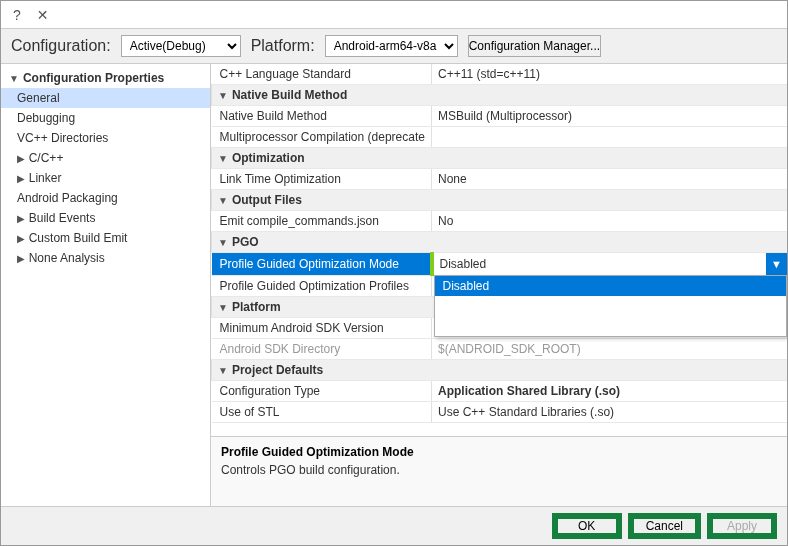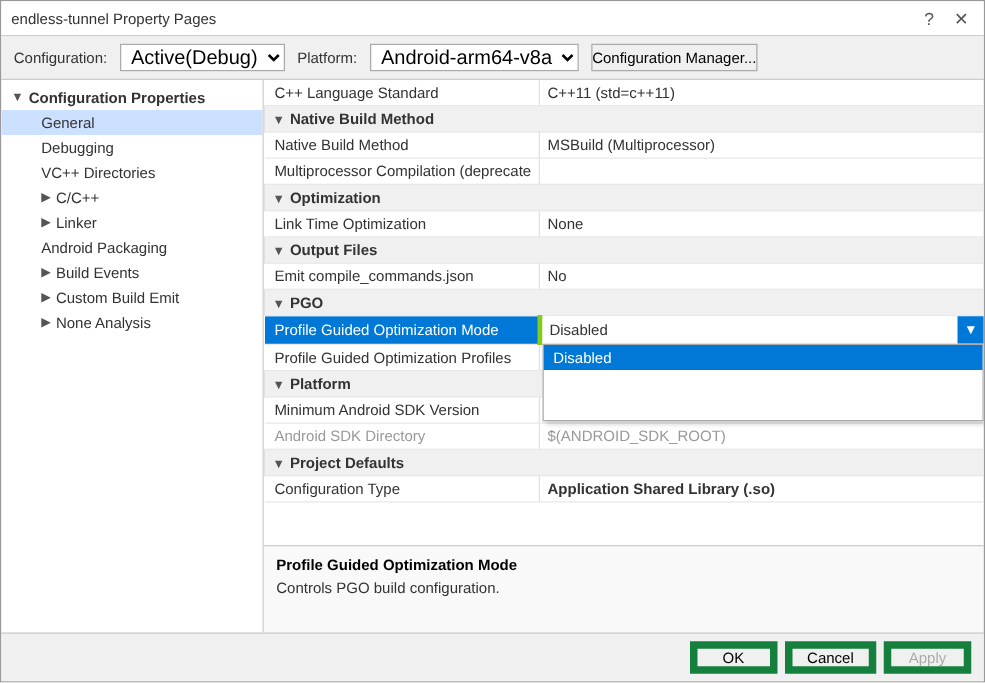--- a/index.html
+++ b/index.html
@@ -47,26 +47,26 @@
     }
     .config-bar {
       background: #f0f0f0;
       padding: 6px 10px;
       display: flex;
       align-items: center;
       gap: 10px;
       border-bottom: 1px solid #ccc;
     }
     .config-label {
-      font-size: 12px;
+      font-size: 16px;
       color: #333;
     }
     .config-select {
       height: 22px;
-      font-size: 16px;
+      font-size: 12px;
       border: 1px solid #aaa;
       background: #fff;
       padding: 0 4px;
       min-width: 120px;
     }
     .config-btn {
       height: 22px;
       font-size: 12px;
       border: 1px solid #aaa;
       background: #f0f0f0;
@@ -90,21 +90,21 @@
       cursor: pointer;
       display: flex;
       align-items: center;
       gap: 4px;
       color: #333;
       font-size: 12px;
     }
     .sidebar-item.selected { background: #cce0ff; }
     .sidebar-item.bold { font-weight: bold; }
     .sidebar-item.level1 { padding-left: 8px; }
-    .sidebar-item.level2 { padding-left: 32px; }
+    .sidebar-item.level2 { padding-left: 16px; }
     .tree-icon { font-size: 10px; color: #555; }
     .right-panel {
       flex: 1;
       display: flex;
       flex-direction: column;
       overflow: hidden;
     }
     .props-table {
       flex: 1;
       overflow-y: auto;
@@ -198,21 +198,20 @@
       overflow-y: scroll;
       overflow-x: hidden;
     }
   </style>
 </head>
 <body>
 
 <div class="window">
 
   <div class="title-bar">
-    <span class="title-bar-left">endless-tunnel Property Pages</span>
     <div class="title-bar-right">
       <span class="title-bar-btn">?</span>
       <span class="title-bar-btn">✕</span>
     </div>
   </div>
 
   <div class="config-bar">
     <span class="config-label">Configuration:</span>
     <select class="config-select">
       <option>Active(Debug)</option>
@@ -340,20 +339,24 @@
               <td style="color:#999;">$(ANDROID_SDK_ROOT)</td>
             </tr>
 
             <tr class="section-header">
               <td colspan="2"><span class="collapse-icon">▼</span>Project Defaults</td>
             </tr>
             <tr>
               <td>Configuration Type</td>
               <td style="font-weight:bold;">Application Shared Library (.so)</td>
             </tr>
+            <tr>
+              <td>Use of STL</td>
+              <td>Use C++ Standard Libraries (.so)</td>
+            </tr>
           </tbody>
         </table>
       </div>
 
       <div class="description-panel">
         <div class="description-title">Profile Guided Optimization Mode</div>
         <div class="description-text">Controls PGO build configuration.</div>
       </div>
     </div>
   </div>

